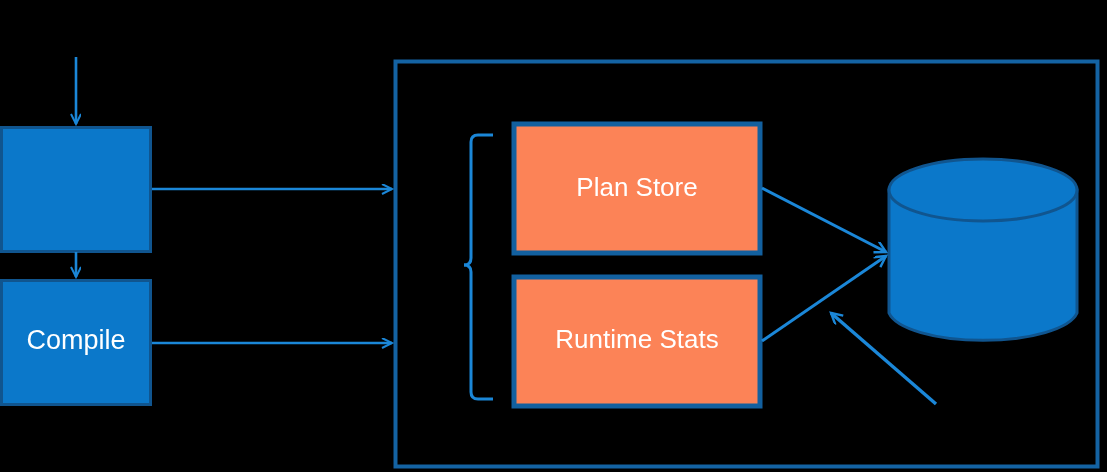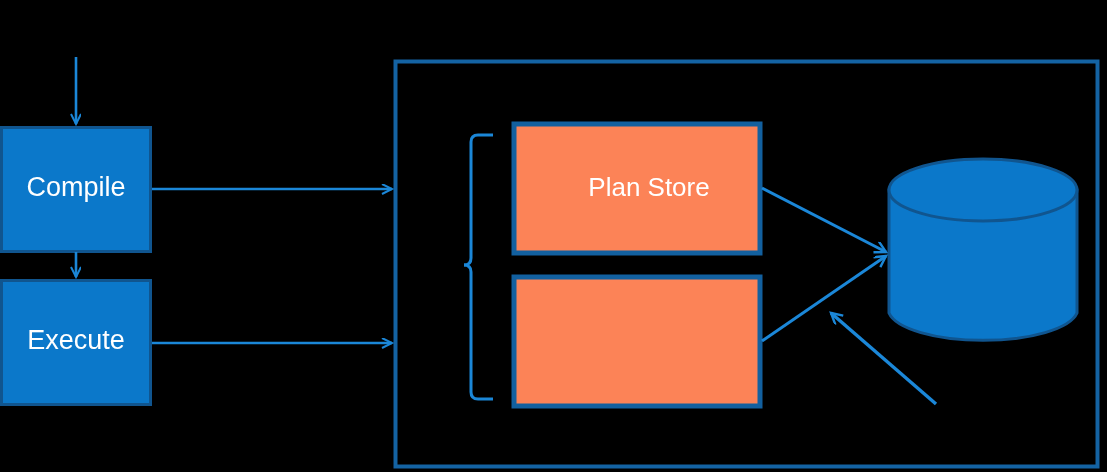--- a/index.html
+++ b/index.html
@@ -26,21 +26,21 @@
     position: absolute;
     color: #ffffff;
     text-align: center;
     line-height: 1.12;
     white-space: pre-line;
     pointer-events: none;
     font-weight: 400;
   }
   .lbl-compile  { left: 0px;   top: 172px; width: 152px; font-size: 27px; }
   .lbl-execute  { left: 0px;   top: 325px; width: 152px; font-size: 27px; }
-  .lbl-plan     { left: 512px; top: 173px; width: 250px; font-size: 26px; padding-left: 12px; }
+  .lbl-plan     { left: 512px; top: 173px; width: 250px; font-size: 26px; }
   .lbl-runtime  { left: 512px; top: 325px; width: 250px; font-size: 26px; }
   .lbl-cyl      { left: 888px; top: 233px; width: 190px; font-size: 25px; }
 </style>
 </head>
 <body>
 
 <div id="canvas">
 
   <svg id="svg-layer" viewBox="0 0 1107 472" xmlns="http://www.w3.org/2000/svg">
 
@@ -82,21 +82,21 @@
     <line x1="152" y1="343" x2="392" y2="343" stroke="#1b87d8" stroke-width="2.6" marker-end="url(#ah-open)"></line>
 
     <line x1="762" y1="188" x2="886" y2="252" stroke="#1b87d8" stroke-width="3" marker-end="url(#ah-open-s)"></line>
 
     <line x1="762" y1="341" x2="886" y2="256" stroke="#1b87d8" stroke-width="3" marker-end="url(#ah-open-s)"></line>
 
     <line x1="936" y1="404" x2="831" y2="313" stroke="#1b87d8" stroke-width="3.4" marker-end="url(#ah-open-s)"></line>
 
   </svg>
 
-  <div class="node-label lbl-compile">Compile</div>
 
-  <div class="node-label lbl-execute">Execute</div>
+  <div class="node-label lbl-execute">Compile</div>
 
   <div class="node-label lbl-plan">Plan Store</div>
 
+  <div class="node-label lbl-runtime">Runtime Stats</div>
 
 
 </div>
 
 </body></html>

